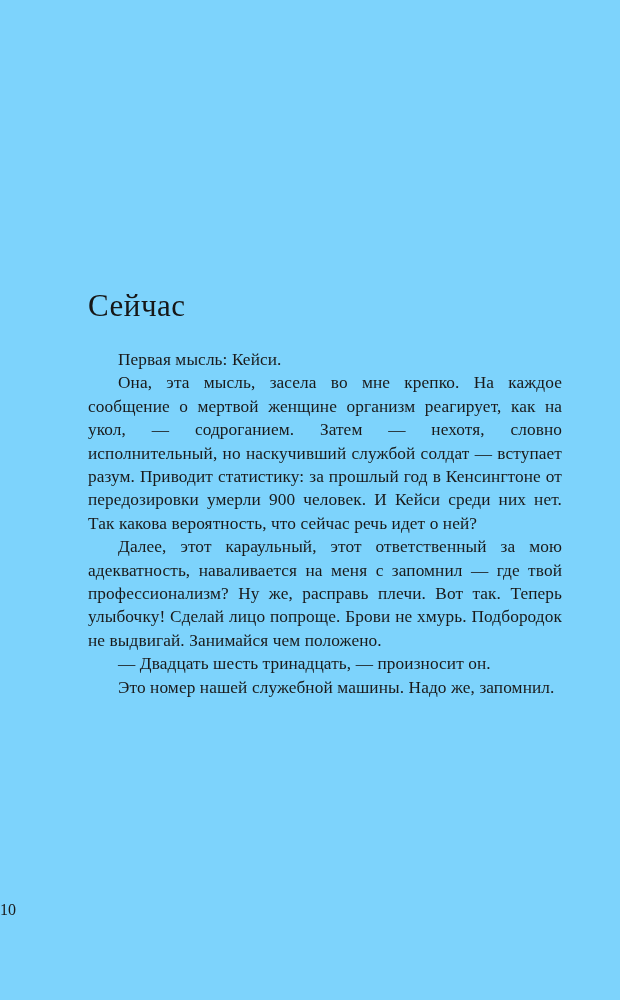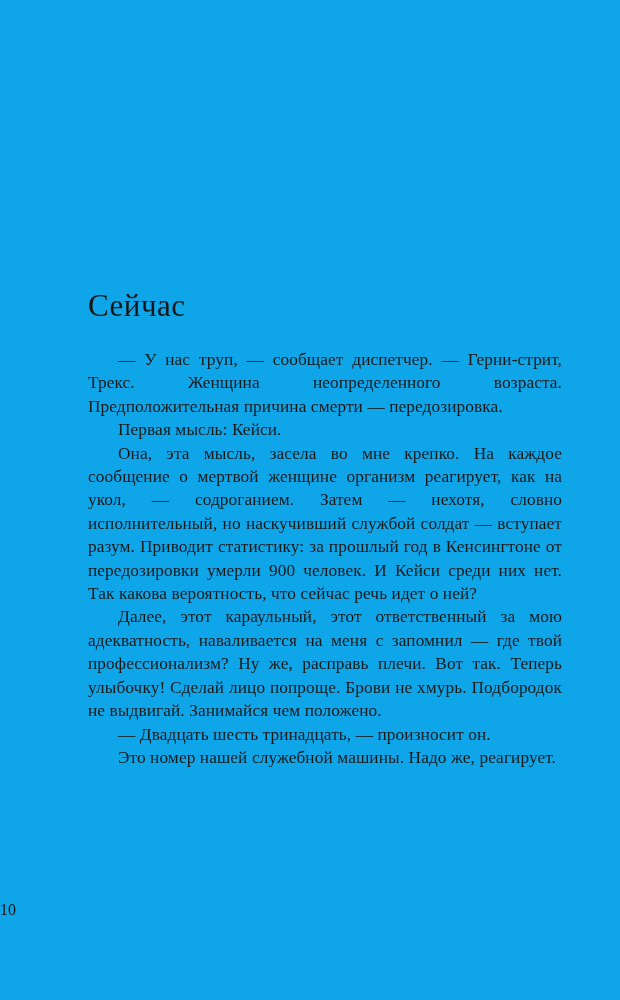--- a/index.html
+++ b/index.html
@@ -4,21 +4,21 @@
   <style>
     html, body {
       margin: 0;
       padding: 0;
       background: #ffffff;
     }
     .page {
       position: relative;
       width: 620px;
       height: 1000px;
-      background: #0ea5e9;
+      background: #7dd3fc;
       color: #141414;
       font-family: "Liberation Serif", "DejaVu Serif", serif;
       overflow: hidden;
     }
     .text-block {
       position: absolute;
       left: 88px;
       right: 58px;
       top: 288px;
     }
@@ -47,22 +47,21 @@
       color: #1a1a1a;
     }
   </style>
 </head>
 <body>
 
 <div class="page">
   <div class="text-block">
     <h1 class="heading">Сейчас</h1>
     <div>
-        <p class="para">— У нас труп, — сообщает диспетчер. — Герни-стрит, Трекс. Женщина неопределенного возраста. Предположительная причина смерти — передозировка.</p>
         <p class="para">Первая мысль: Кейси.</p>
         <p class="para">Она, эта мысль, засела во мне крепко. На каждое сообщение о мертвой женщине организм реагирует, как на укол, — содроганием. Затем — нехотя, словно исполнительный, но наскучивший службой солдат — вступает разум. Приводит статистику: за прошлый год в Кенсингтоне от передозировки умерли 900 человек. И Кейси среди них нет. Так какова вероятность, что сейчас речь идет о ней?</p>
         <p class="para">Далее, этот караульный, этот ответственный за мою адекватность, наваливается на меня с запомнил — где твой профессионализм? Ну же, расправь плечи. Вот так. Теперь улыбочку! Сделай лицо попроще. Брови не хмурь. Подбородок не выдвигай. Занимайся чем положено.</p>
         <p class="para">— Двадцать шесть тринадцать, — произносит он.</p>
-        <p class="para">Это номер нашей служебной машины. Надо же, реагирует.</p>
+        <p class="para">Это номер нашей служебной машины. Надо же, запомнил.</p>
       </div>
   </div>
   <div class="page-number">10</div>
 </div>
 
 </body></html>

